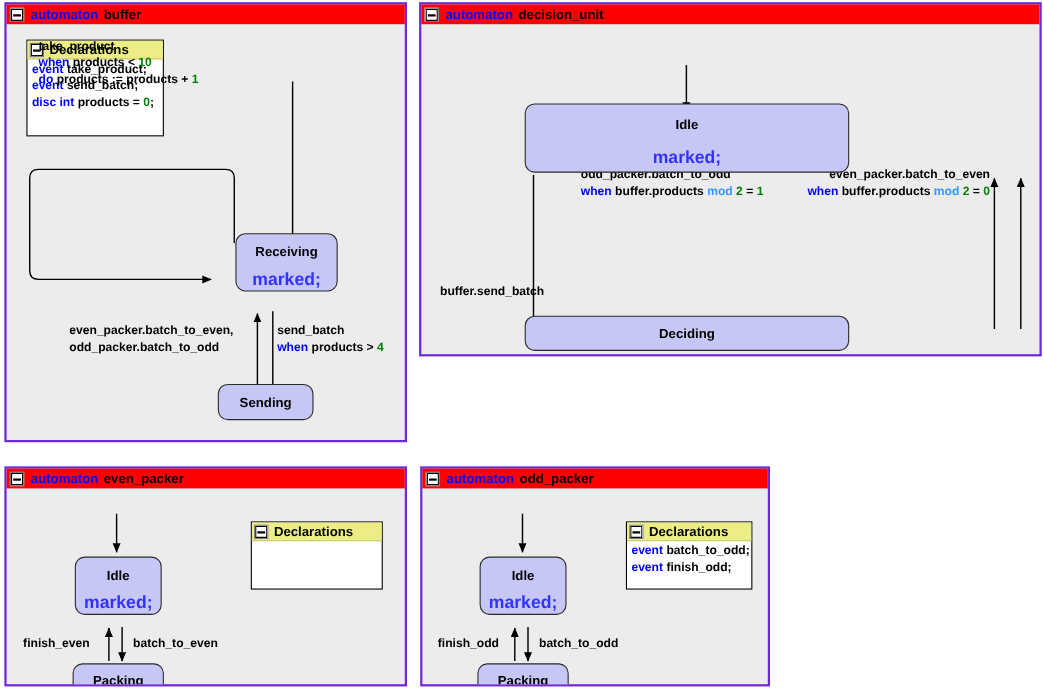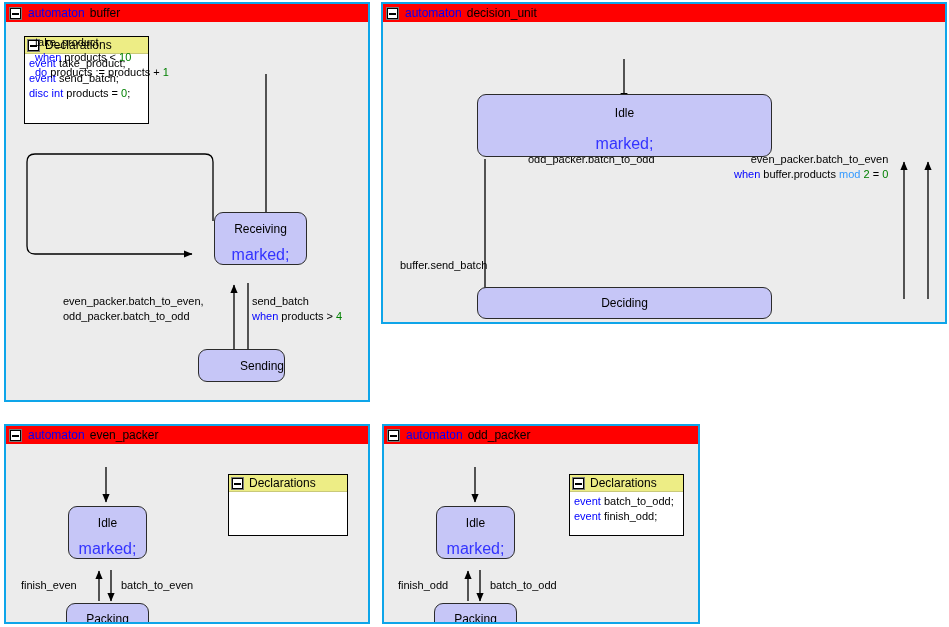--- a/index.html
+++ b/index.html
@@ -1,20 +1,20 @@
 <!DOCTYPE html>
 <html><head>
 <meta charset="utf-8">
 <style>
   html,body{margin:0;padding:0;background:#ffffff;}
   body{width:949px;height:627px;position:relative;
        font-family:"Liberation Sans","DejaVu Sans",sans-serif;
        -webkit-font-smoothing:none;}
 
-  .panel{position:absolute;background:#ececec;border:2px solid #0ea5e9;box-sizing:border-box;}
+  .panel{position:absolute;background:#ececec;border:2px solid #6d28d9;box-sizing:border-box;font-weight:bold;}
   .titlebar{position:absolute;left:0;top:0;right:0;height:18px;background:#ff0000;
             box-sizing:border-box;display:flex;align-items:center;}
   .collapse-box{width:13px;height:13px;margin-left:3px;margin-right:6px;
                 background:#ffffff;border:1px solid #7a7a7a;box-shadow:0 0 0 1px #000000 inset;
                 position:relative;flex:0 0 auto;box-sizing:border-box;}
   .collapse-box::after{content:"";position:absolute;left:2px;right:2px;top:5px;height:2px;background:#000000;}
   .title-kw{color:#0000ff;font-size:12px;line-height:12px;}
   .title-name{color:#000000;font-size:12px;line-height:12px;margin-left:5px;}
 
   .canvas{position:absolute;left:0;top:18px;right:0;bottom:0;overflow:hidden;}
@@ -96,21 +96,21 @@
 
     <div class="lbl" style="left:246px;top:272px;">
         <div class="decl-line"><span>send_batch</span></div>
         <div class="decl-line"><span class="kw">when</span><span> products &gt; </span><span class="num">4</span></div>
       </div>
 
     <div class="state" style="left:188px;top:190px;width:93px;height:53px;margin-left:20px;">
       <div class="state-name" style="margin-top:10px;">Receiving</div>
       <div class="state-mark" style="margin-top:14px;">marked;</div>
     </div>
-    <div class="state" style="left:192px;top:327px;width:87px;height:33px;text-align:right;">
+    <div class="state" style="left:192px;top:327px;width:87px;height:33px;">
       <div class="state-name" style="margin-top:10px;">Sending</div>
     </div>
 
   </div>
 </div>
 
 <div class="panel" style="left:381px;top:2px;width:566px;height:322px;">
   <div class="titlebar">
     <span class="collapse-box"></span>
     <span class="title-kw">automaton</span>
@@ -124,20 +124,21 @@
 
       <path class="edge" d="M102,137 L102,275" marker-end="url(#ah)"></path>
 
       <path class="edge" d="M521,277 L521,140" marker-end="url(#ah)"></path>
 
       <path class="edge" d="M545,277 L545,140" marker-end="url(#ah)"></path>
     </svg>
 
     <div class="lbl" style="left:145px;top:130px;">
         <div class="decl-line"><span>odd_packer.batch_to_odd</span></div>
+        <div class="decl-line"><span class="kw">when</span><span> buffer.products </span><span class="kw2">mod</span><span> </span><span class="num">2</span><span> = </span><span class="num">1</span></div>
       </div>
     <div class="lbl" style="left:351px;top:130px;text-align:right;">
         <div class="decl-line"><span>even_packer.batch_to_even</span></div>
         <div class="decl-line"><span class="kw">when</span><span> buffer.products </span><span class="kw2">mod</span><span> </span><span class="num">2</span><span> = </span><span class="num">0</span></div>
       </div>
     <div class="lbl" style="left:17px;top:236px;">
         <div class="decl-line"><span>buffer.send_batch</span></div>
       </div>
 
     <div class="state" style="left:94px;top:72px;width:295px;height:63px;">

